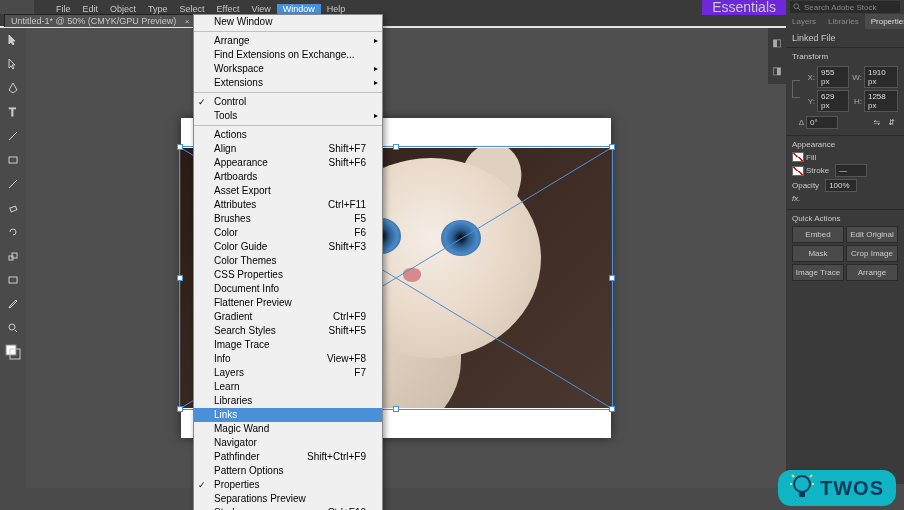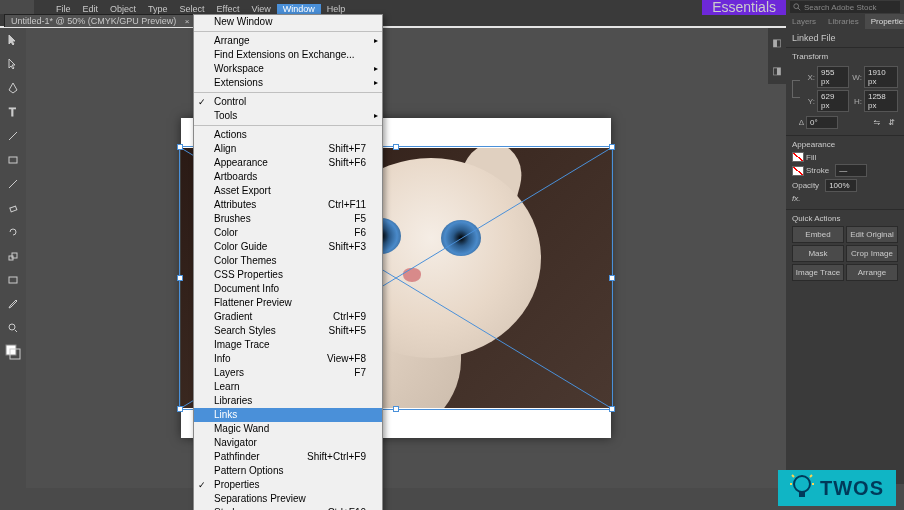--- a/index.html
+++ b/index.html
@@ -232,20 +232,21 @@
   .cbtn { height: 28px; display:flex; align-items:center; justify-content:center; color:#aaa; }
   
   .watermark {
     position: absolute;
     right: 8px; bottom: 4px;
     background: #10b5c5;
     padding: 4px 12px;
     display: flex;
     align-items: center;
     gap: 6px;
+    border-radius: 13px;
   }
   .watermark .bulb {
     width: 24px; height: 28px;
   }
   .watermark .txt {
     font-family: sans-serif;
     font-weight: bold;
     font-size: 20px;
     color: #003a5a;
     letter-spacing: 1px;

